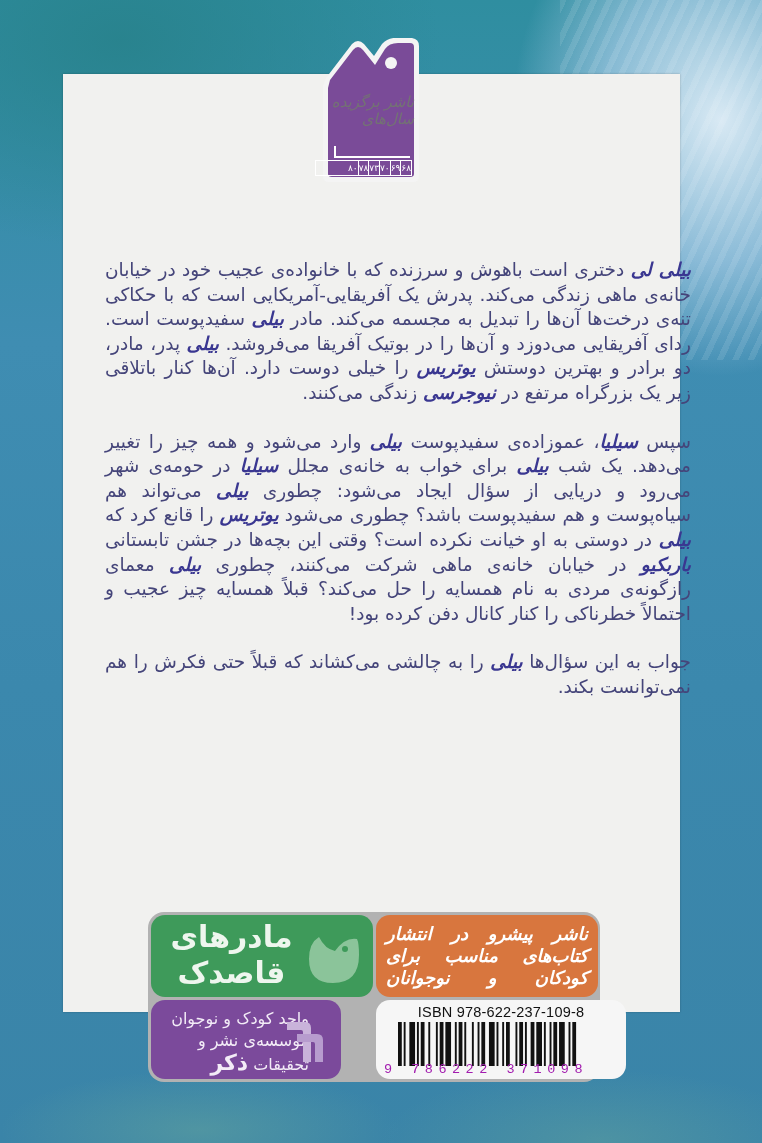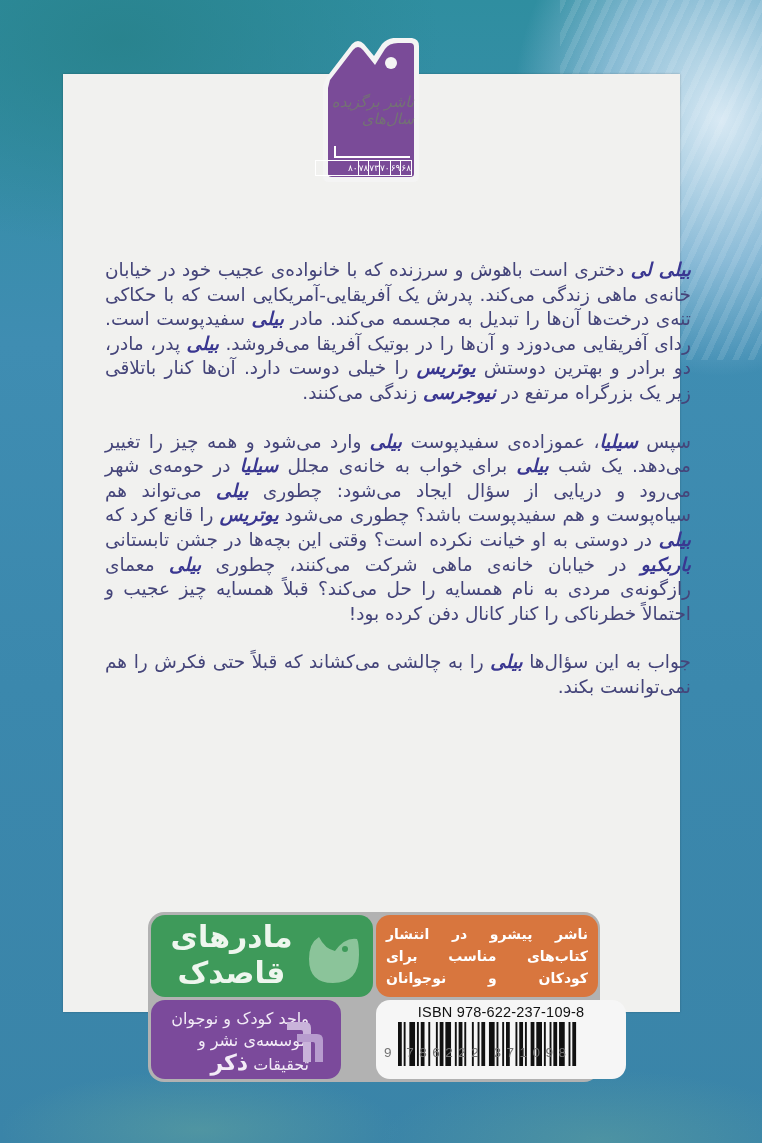--- a/index.html
+++ b/index.html
@@ -69,39 +69,39 @@
   .ghasedak-title {
     position: absolute; left: 8px; top: 4px; width: 145px;
     color: #eef6ee; direction: rtl; text-align: center;
     font-size: 30px; line-height: 36px; font-weight: bold;
   }
   .ghasedak-bird { position: absolute; right: 12px; top: 18px; width: 56px; height: 52px; }
 
   .pishro-text {
     position: absolute; left: 10px; right: 10px; top: 8px;
     color: #fff; direction: rtl; text-align: left;
-    font-size: 14px; line-height: 22px; font-weight: bold; text-align-last: justify;
+    font-size: 18px; line-height: 22px; font-weight: bold; text-align-last: justify; font-style: italic;
   }
 
   .zekr-text {
     position: absolute; left: 8px; top: 8px; width: 150px;
     color: #f3ecf7; direction: rtl; text-align: right;
     font-size: 16px; line-height: 22px;
   }
   .zekr-text .zekr-name { font-weight: bold; font-size: 22px; }
   .zekr-mark { position: absolute; right: 16px; top: 18px; width: 40px; height: 46px; }
 
   .isbn-label {
     position: absolute; left: 0; right: 0; top: 4px; text-align: center;
     font-family: "Liberation Sans", sans-serif; font-size: 14.5px; color: #111; letter-spacing: 0.2px;
   }
   .barcode { position: absolute; left: 22px; top: 22px; width: 180px; height: 44px; }
   .isbn-digits {
-    position: absolute; left: 8px; right: 8px; top: 45px;
-    font-family: Liberation Sans, sans-serif; font-size: 13.5px; color: #737373;
+    position: absolute; left: 8px; right: 8px; top: 62px;
+    font-family: Liberation Mono, monospace; font-size: 13.5px; color: #a21caf;
     letter-spacing: 5.5px; text-align: left;
   }
 </style>
 </head>
 <body>
 
 <div class="bg-streak streak-a"></div>
 <div class="bg-streak streak-b"></div>
 
 <div class="panel"></div>

